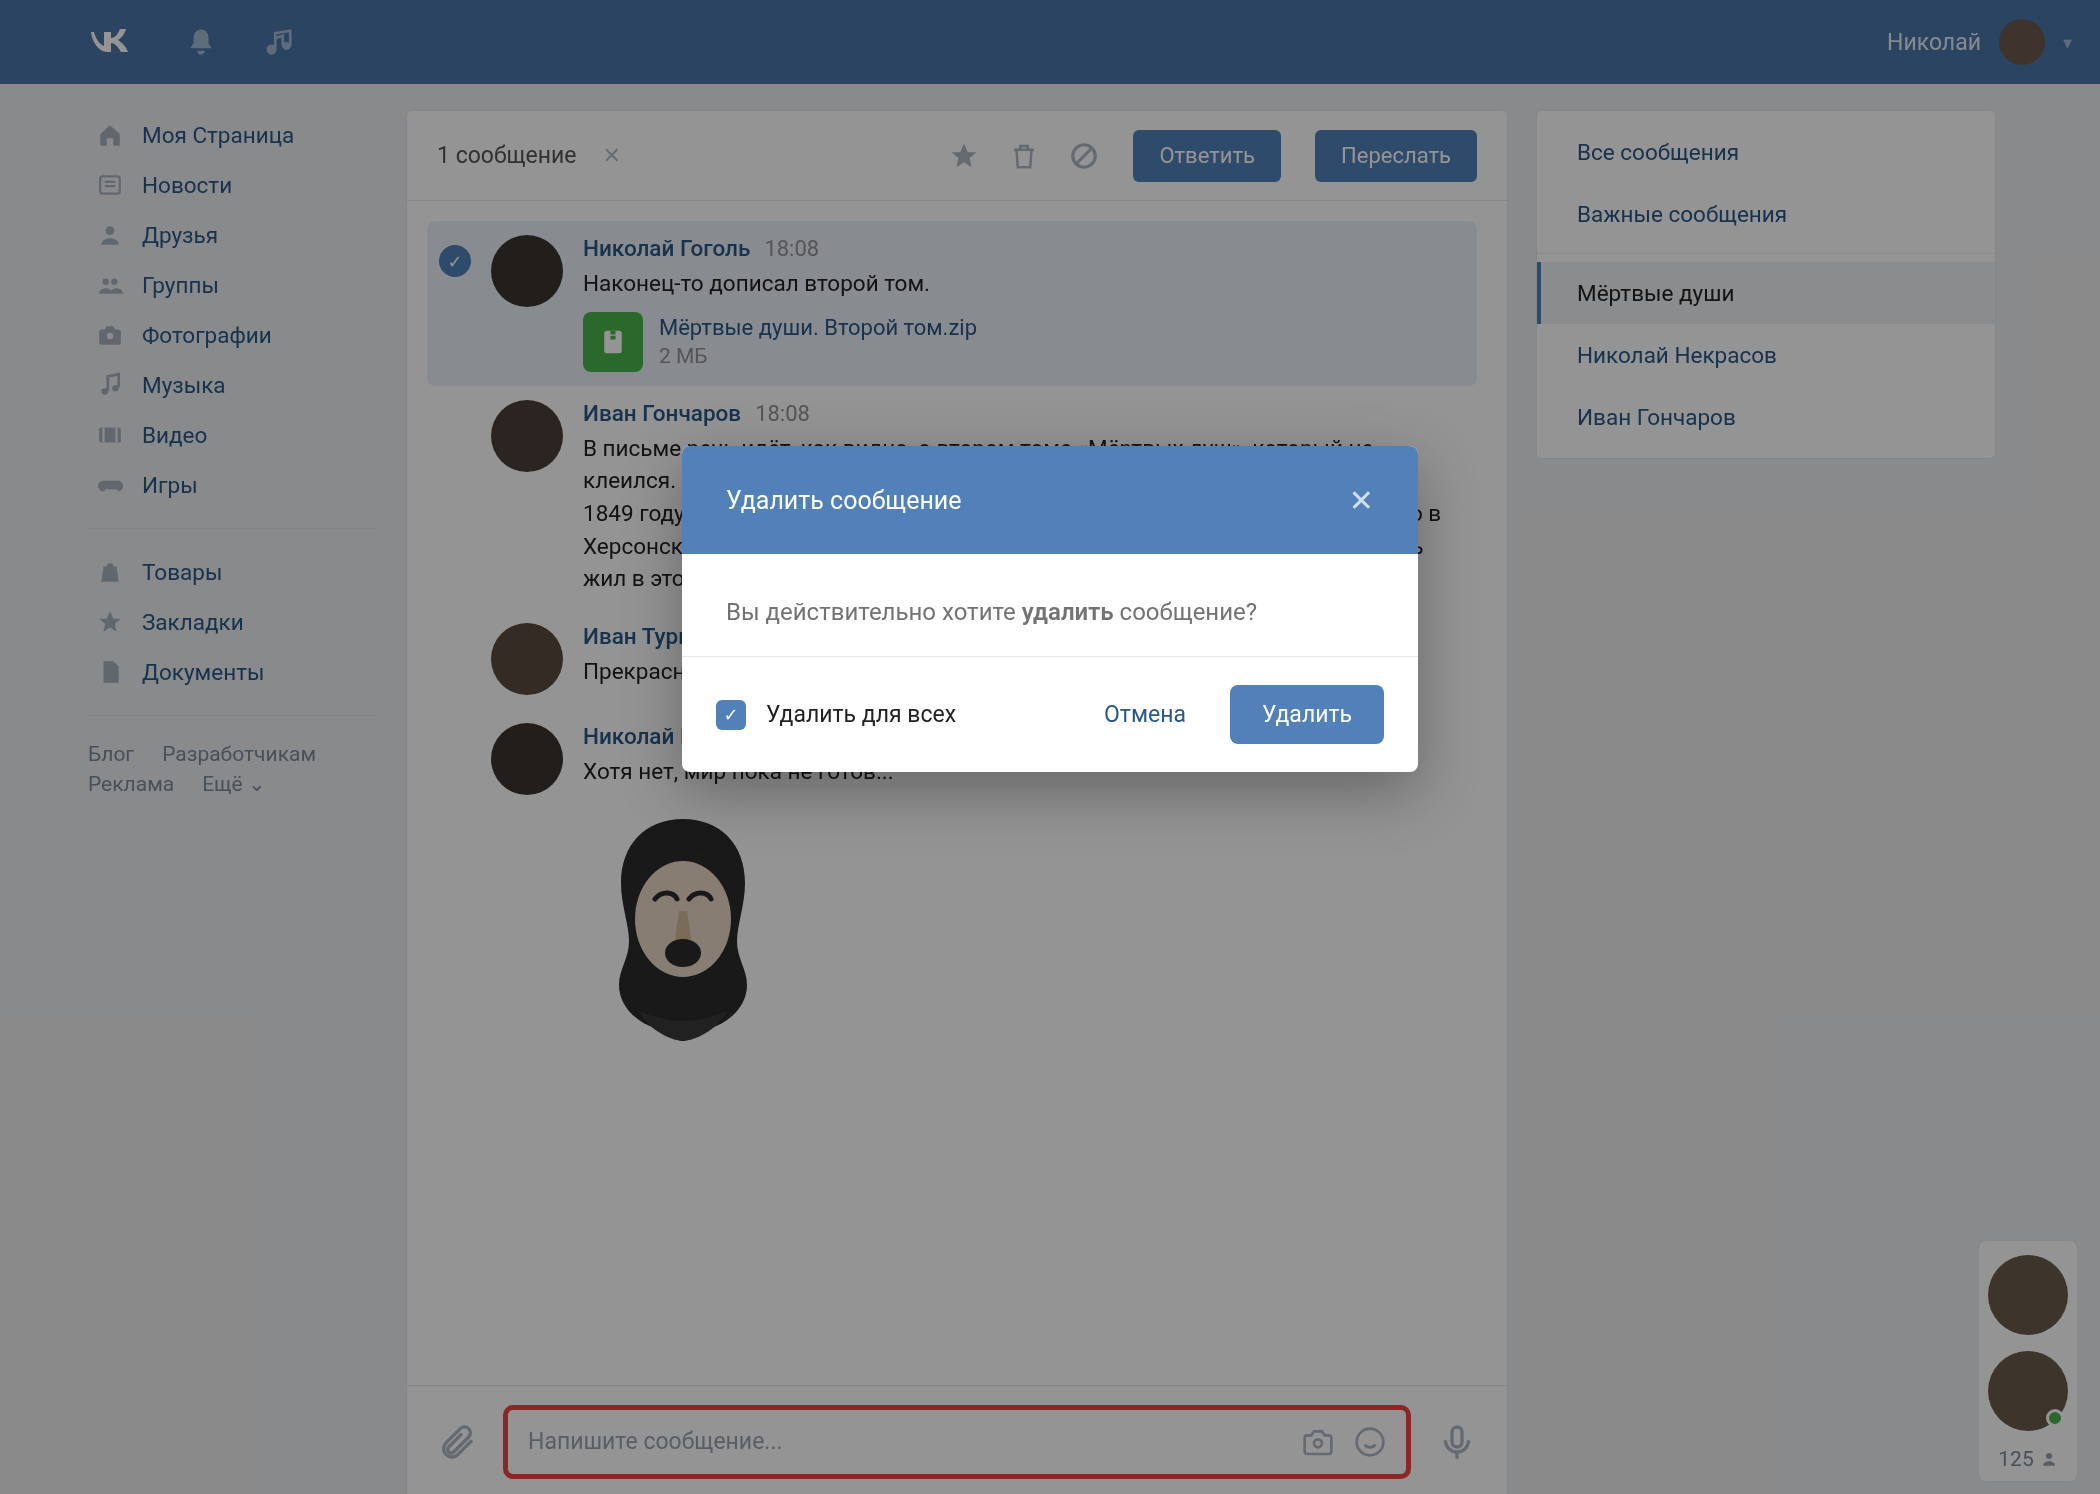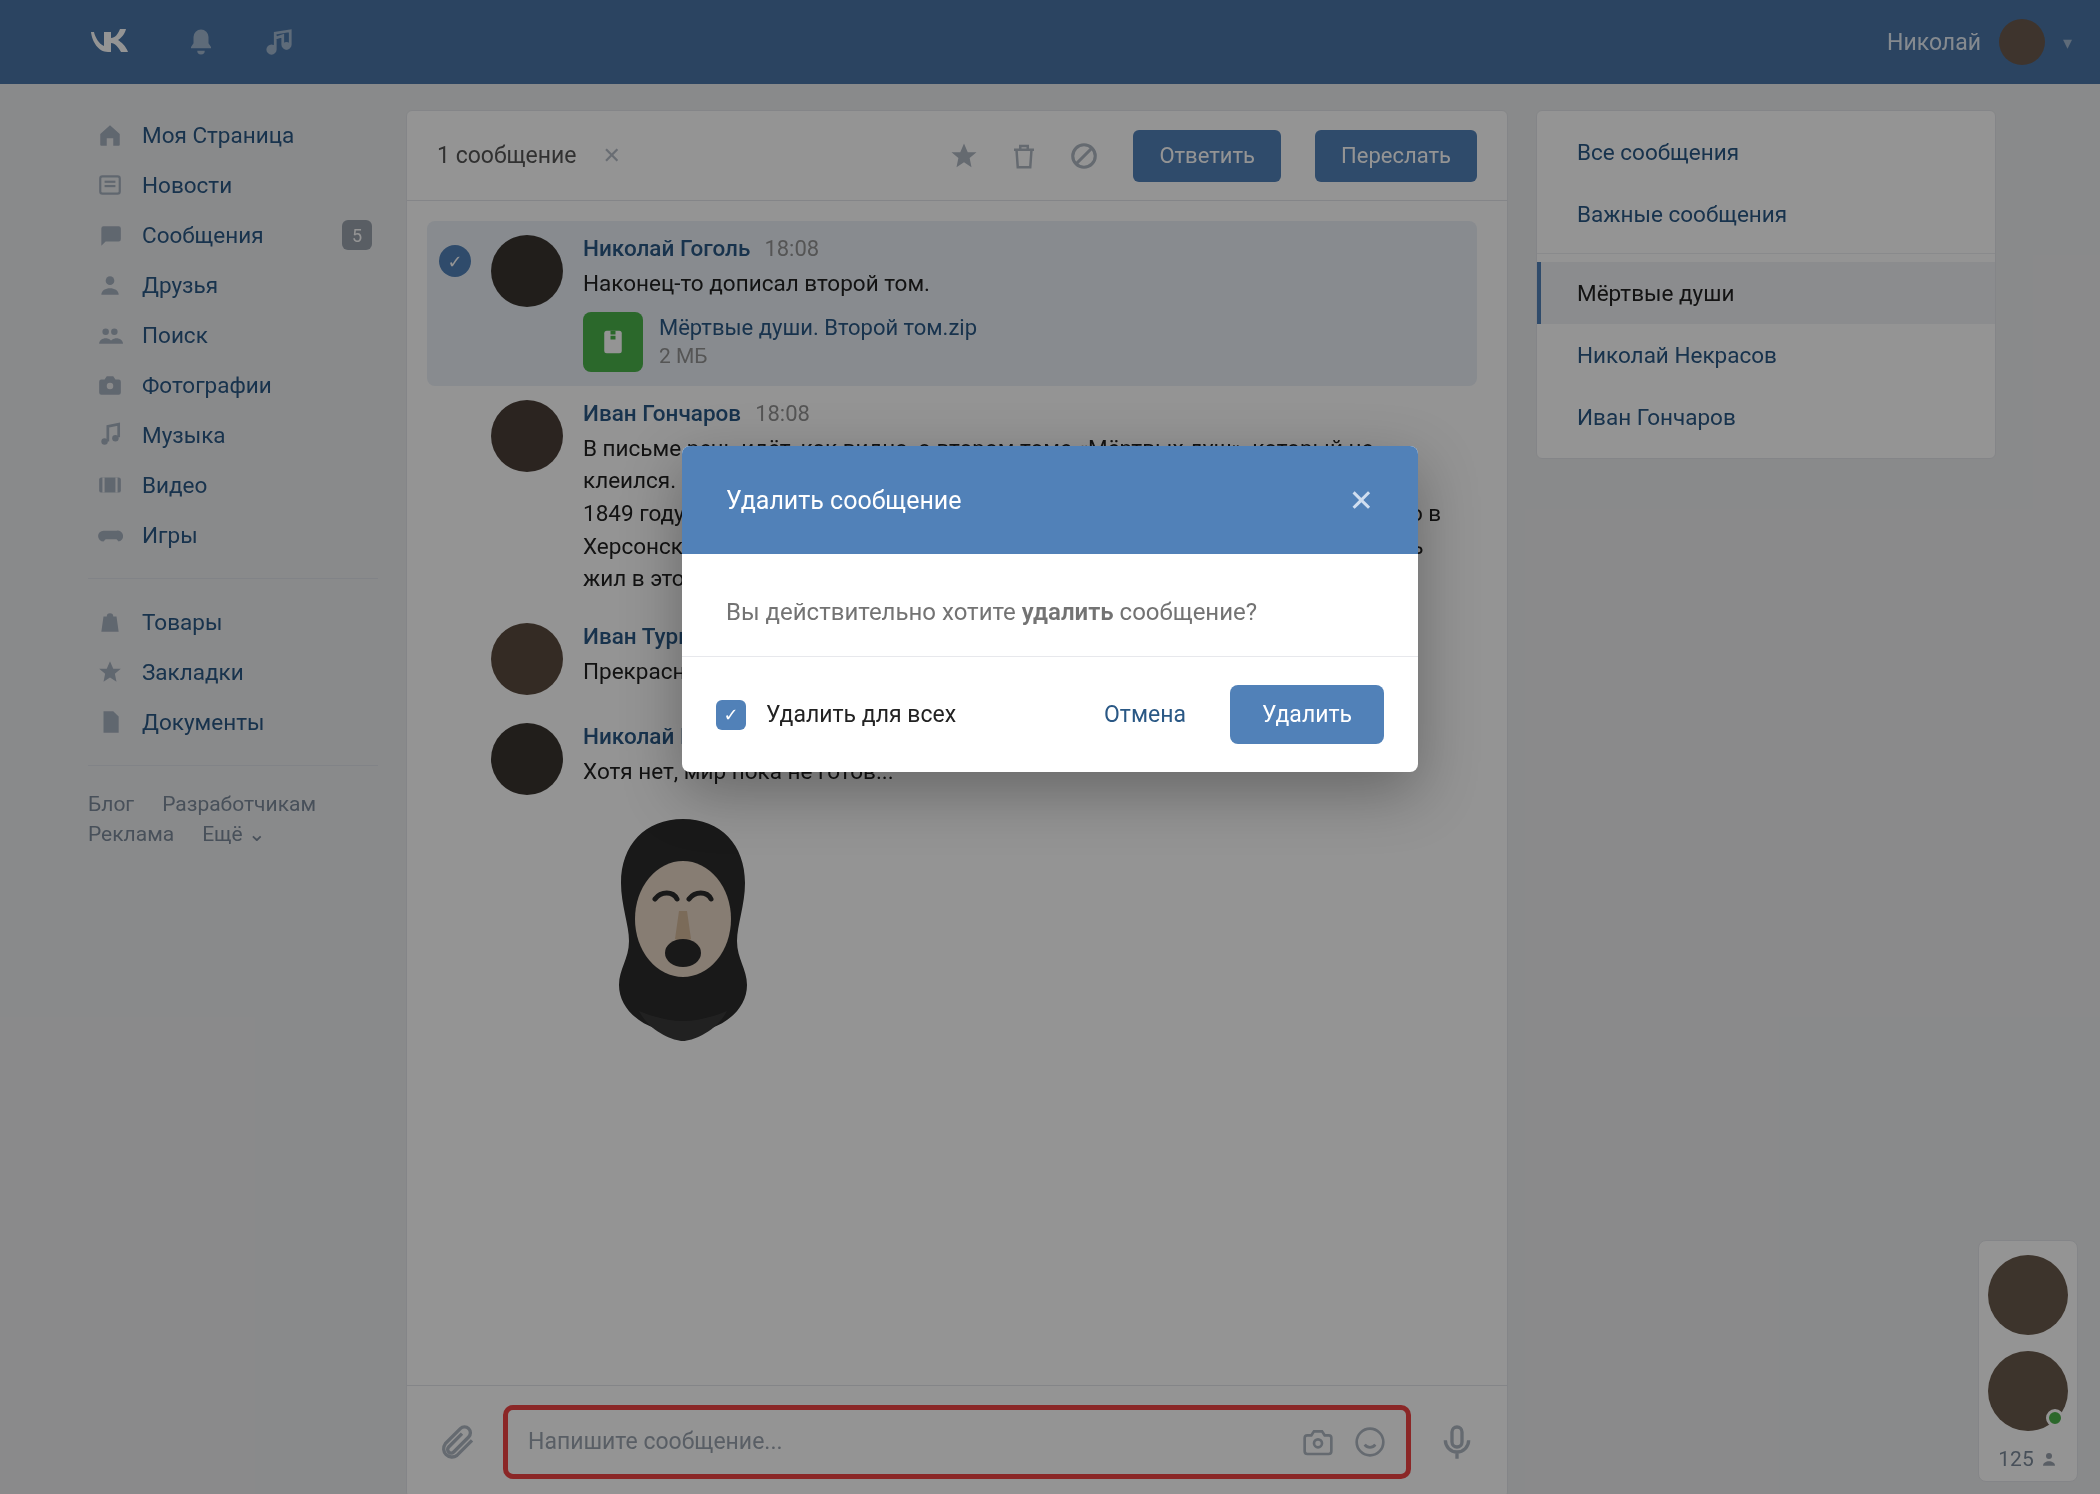--- a/index.html
+++ b/index.html
@@ -125,44 +125,35 @@
             <rect x="3" y="4" width="18" height="16" rx="2"></rect>
             <line x1="7" y1="9" x2="17" y2="9"></line>
             <line x1="7" y1="13" x2="17" y2="13"></line>
           </svg>
         </span>
         <span>Новости</span>
       </div>
     <div class="nav-item">
         <span class="ic">
           <svg width="26" height="26" viewBox="0 0 24 24" fill="#a6b1bf">
-            <path d="M4 4h16a2 2 0 012 2v10a2 2 0 01-2 2H8l-4 4V6a2 2 0 012-2z"></path>
-          </svg>
-        </span>
-        <span>Сообщения</span>
-        <span class="badge">5</span>
-      </div>
-    <div class="nav-item">
-        <span class="ic">
-          <svg width="26" height="26" viewBox="0 0 24 24" fill="#a6b1bf">
             <circle cx="12" cy="8" r="4"></circle>
             <path d="M4 21c0-4 4-6 8-6s8 2 8 6"></path>
           </svg>
         </span>
         <span>Друзья</span>
       </div>
     <div class="nav-item">
         <span class="ic">
           <svg width="26" height="26" viewBox="0 0 24 24" fill="#a6b1bf">
             <circle cx="8" cy="9" r="3"></circle>
             <circle cx="16" cy="9" r="3"></circle>
             <path d="M2 20c0-3 3-5 6-5s6 2 6 5M12 20c0-3 3-5 6-5s6 2 6 5"></path>
           </svg>
         </span>
-        <span>Поиск</span>
+        <span>Группы</span>
       </div>
     <div class="nav-item">
         <span class="ic">
           <svg width="26" height="26" viewBox="0 0 24 24" fill="#a6b1bf">
             <path d="M4 7h3l2-3h6l2 3h3a2 2 0 012 2v10a2 2 0 01-2 2H4a2 2 0 01-2-2V9a2 2 0 012-2z"></path>
             <circle cx="12" cy="13" r="3" fill="#edeef0"></circle>
           </svg>
         </span>
         <span>Фотографии</span>
       </div>

